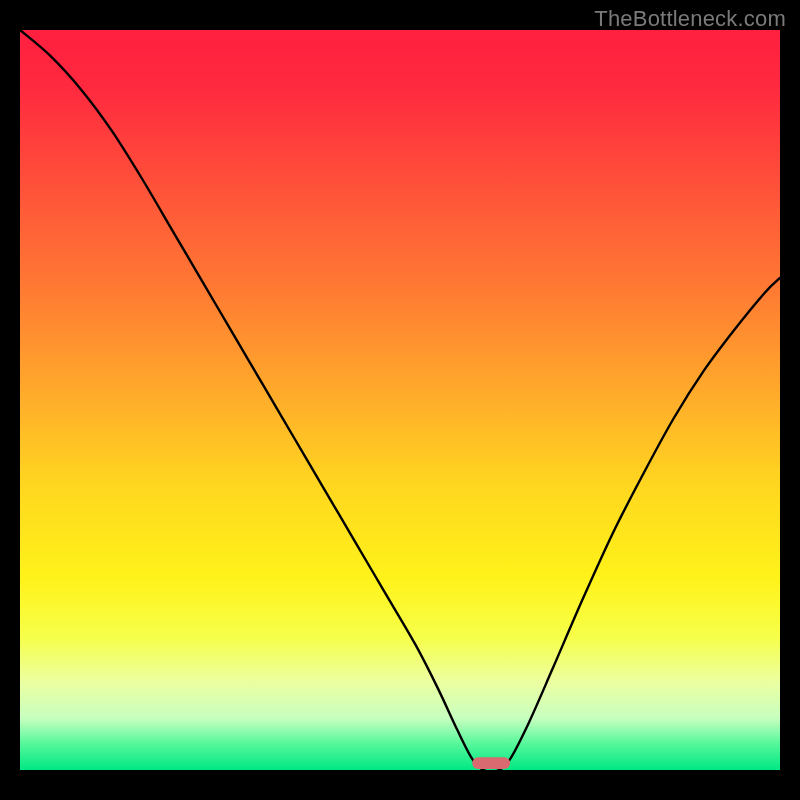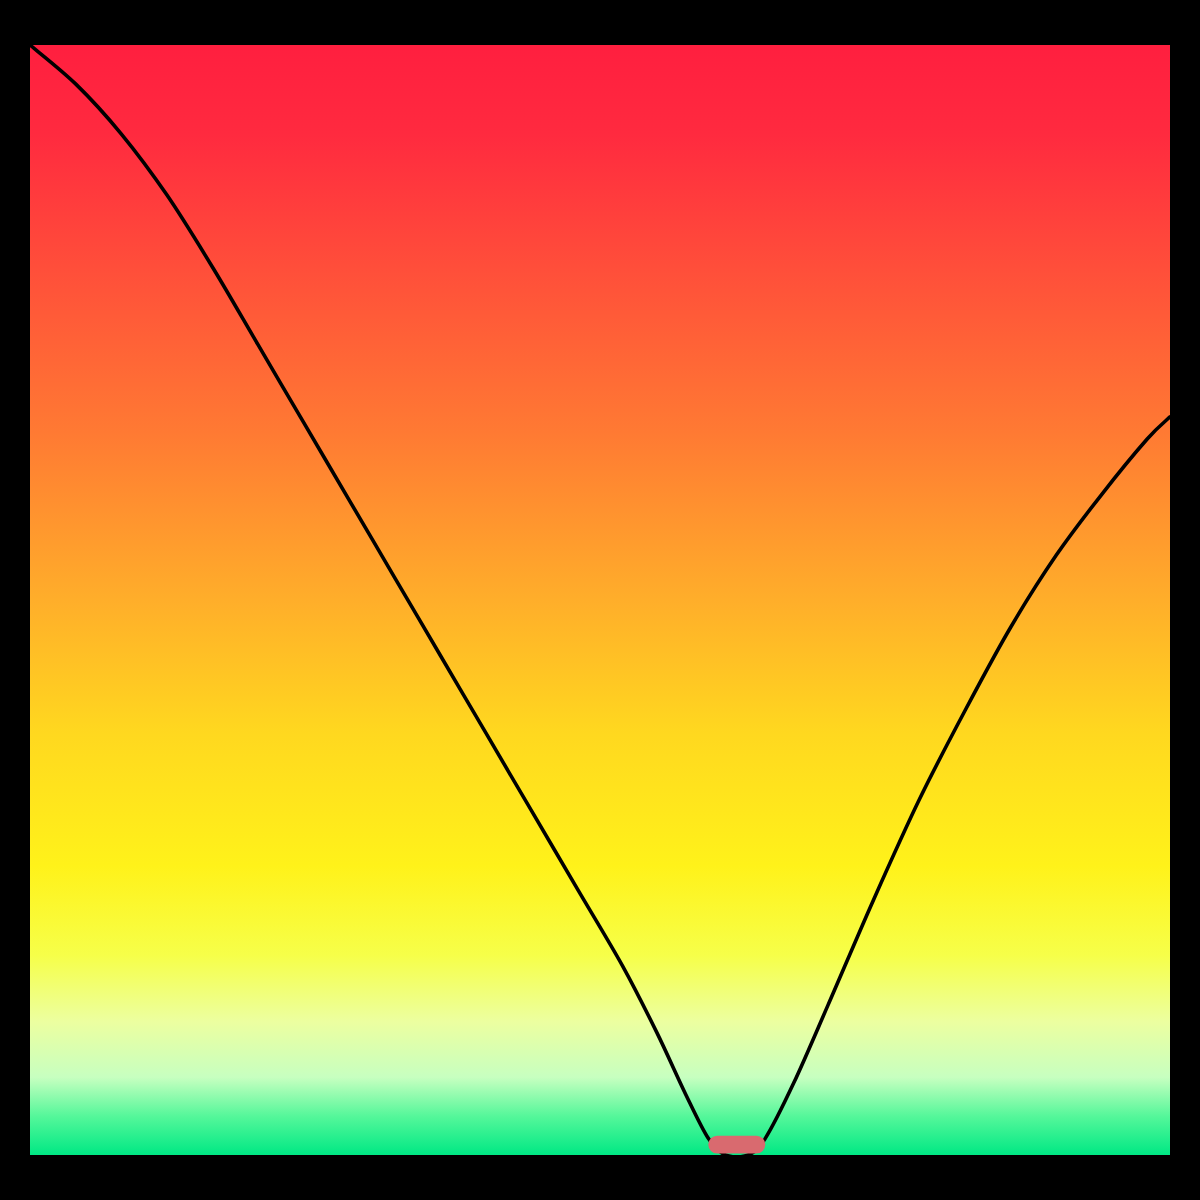--- a/index.html
+++ b/index.html
@@ -36,20 +36,21 @@
   }
   svg {
     display: block;
   }
 </style>
 </head>
 <body>
 
 <div class="frame">
 
+  <div class="watermark">TheBottleneck.com</div>
 
   <div class="plot-area">
     <svg id="chart-svg" width="760" height="740" viewBox="0 0 760 740">
       <defs>
         <linearGradient id="bg-grad" x1="0" y1="0" x2="0" y2="1">
             <stop offset="0.00%" stop-color="#ff1f3f"></stop>
             <stop offset="8.00%" stop-color="#ff2a3f"></stop>
             <stop offset="20.00%" stop-color="#ff4e3a"></stop>
             <stop offset="35.00%" stop-color="#ff7a33"></stop>
             <stop offset="50.00%" stop-color="#ffae2a"></stop>

